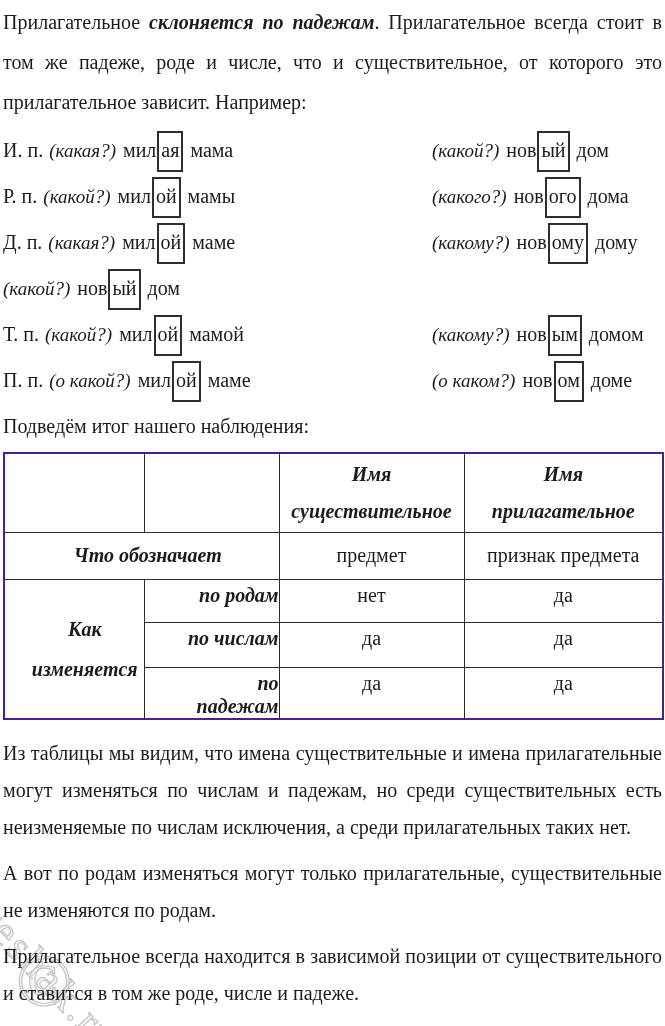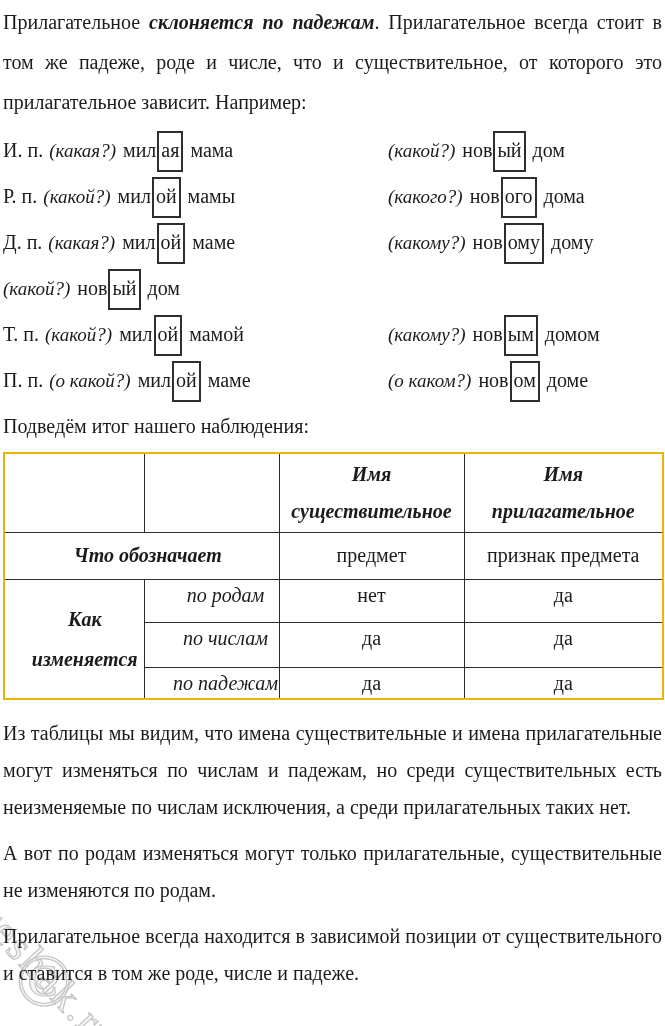--- a/index.html
+++ b/index.html
@@ -18,41 +18,41 @@
 
   p.para {
     text-align: justify;
     line-height: 40px;
   }
   p.para2 { line-height: 37px; }
   .bi { font-weight: 700; font-style: italic; }
 
   
   .decl-list { margin-top: 5px; }
-  .decl-row { display: flex; line-height: 46px; height: 46px; }
+  .decl-row { display: flex; line-height: 46px; height: 46px; gap: 44px; }
   .decl-left { width: 385px; white-space: nowrap; }
   .decl-right { flex: 1; white-space: nowrap; }
   .case-label { margin-right: 6px; }
   .qword { font-style: italic; font-size: 19px; margin-right: 7px; }
   .ending {
     border: 2px solid #2e2e2e;
     padding: 6px 2px 9px 2px;
     margin-left: 1px;
   }
   .noun { margin-left: 7px; }
 
   .summary-intro { line-height: 38px; margin-top: 4px; }
 
   
   table.ct {
     border-collapse: collapse;
     table-layout: fixed;
     width: 659px;
     margin-top: 7px;
-    border: 2px solid #eab308;
+    border: 2px solid #4c1d95;
   }
   table.ct td {
     border: 1.5px solid #2b2b2b;
     font-size: 20px;
     white-space: pre-line;
   }
   td.hdr {
     font-weight: 700; font-style: italic;
     text-align: center; vertical-align: middle;
     height: 79px; line-height: 37px;
@@ -65,22 +65,22 @@
     padding-left: 12px;
   }
   td.val { text-align: center; vertical-align: middle; height: 47px; }
   td.how-label {
     font-weight: 700; font-style: italic;
     text-align: center; vertical-align: middle;
     line-height: 40px;
     padding-left: 21px;
   }
   td.sub-label {
-    font-weight: 400; font-style: italic;
-    text-align: center; vertical-align: top;
+    font-weight: 700; font-style: italic;
+    text-align: right; vertical-align: top;
     padding: 4px 0 0 28px;
   }
   td.sub-val { text-align: center; vertical-align: top; padding-top: 4px; }
   tr.r-rod td { height: 43px; }
   tr.r-chis td { height: 45px; }
   tr.r-pad td { height: 32px; }
 
   .after-table { margin-top: 15px; }
   .gap8 { margin-top: 9px; font-family: Liberation Serif, serif; }
 

